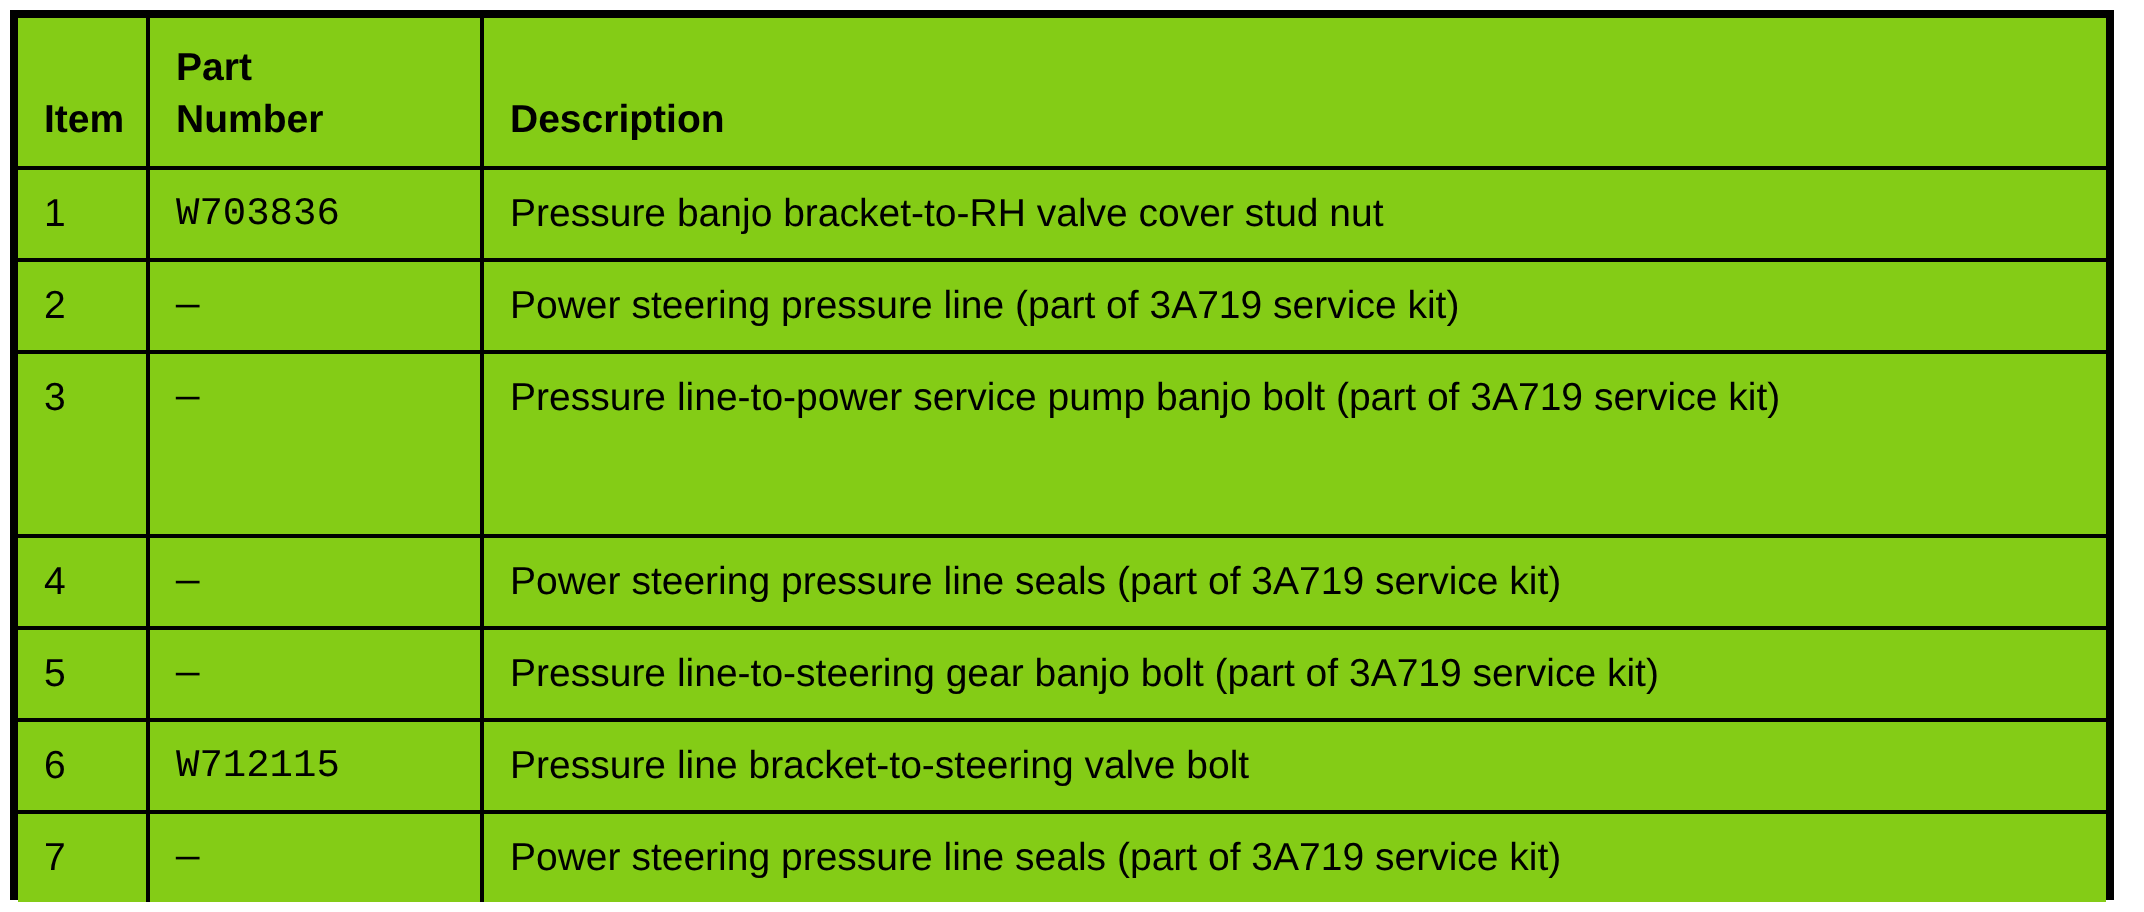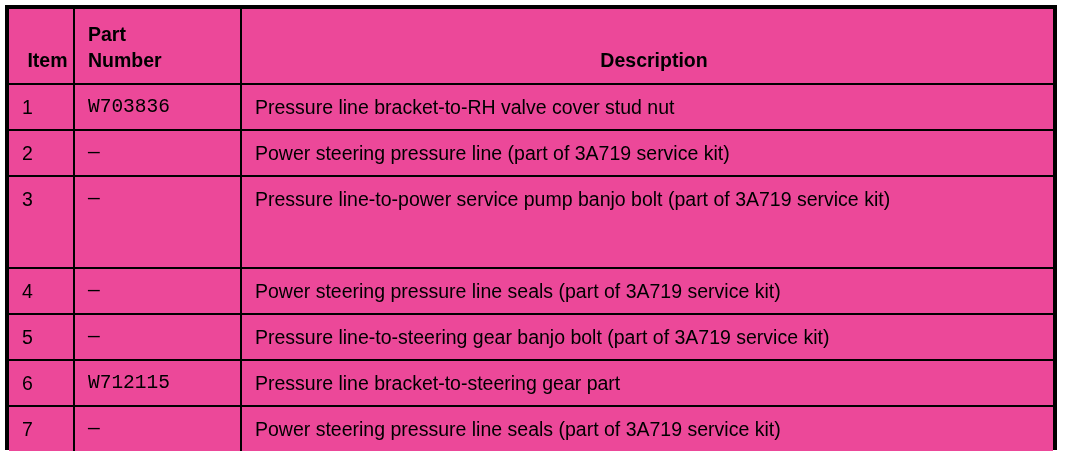--- a/index.html
+++ b/index.html
@@ -41,21 +41,21 @@
   table.parts-table th,
   table.parts-table td {
     border-right: 2px solid #000000;
     border-bottom: 2px solid #000000;
     vertical-align: top;
     text-align: left;
     font-weight: normal;
     font-size: 19.5px;
     line-height: 26px;
     padding: 9px 0 9px 13px;
-    background: #ec4899;
+    background: #84cc16;
   }
 
   table.parts-table th:last-child,
   table.parts-table td:last-child {
     border-right: none;
   }
 
   table.parts-table tr:last-child td {
     border-bottom: none;
   }
@@ -63,21 +63,20 @@
   table.parts-table thead th {
     font-weight: bold;
     padding-top: 12px;
     padding-bottom: 10px;
   }
 
   thead th.head-item,
   thead th.head-desc {
     vertical-align: bottom;
     padding-bottom: 10px;
-    text-align: center;
   }
 
   .hdr-line { display: block; white-space: pre; }
 
   td.cell-item { white-space: nowrap; }
   td.cell-part { white-space: nowrap; font-family: Liberation Mono, monospace; }
   td.cell-desc { padding-right: 22px; }
 
   .row-tall td { height: 72px; }
 </style>
@@ -102,21 +101,21 @@
         </th>
         <th class="head-desc">
           <span class="hdr-line">Description</span>
         </th>
       </tr>
     </thead>
     <tbody>
       <tr>
         <td class="cell-item">1</td>
         <td class="cell-part">W703836</td>
-        <td class="cell-desc">Pressure line bracket-to-RH valve cover stud nut</td>
+        <td class="cell-desc">Pressure banjo bracket-to-RH valve cover stud nut</td>
       </tr>
       <tr>
         <td class="cell-item">2</td>
         <td class="cell-part">—</td>
         <td class="cell-desc">Power steering pressure line (part of 3A719 service kit)</td>
       </tr>
       <tr class="row-tall">
         <td class="cell-item">3</td>
         <td class="cell-part">—</td>
         <td class="cell-desc">Pressure line-to-power service pump banjo bolt (part of 3A719 service kit)</td>
@@ -127,21 +126,21 @@
         <td class="cell-desc">Power steering pressure line seals (part of 3A719 service kit)</td>
       </tr>
       <tr>
         <td class="cell-item">5</td>
         <td class="cell-part">—</td>
         <td class="cell-desc">Pressure line-to-steering gear banjo bolt (part of 3A719 service kit)</td>
       </tr>
       <tr>
         <td class="cell-item">6</td>
         <td class="cell-part">W712115</td>
-        <td class="cell-desc">Pressure line bracket-to-steering gear part</td>
+        <td class="cell-desc">Pressure line bracket-to-steering valve bolt</td>
       </tr>
       <tr>
         <td class="cell-item">7</td>
         <td class="cell-part">—</td>
         <td class="cell-desc">Power steering pressure line seals (part of 3A719 service kit)</td>
       </tr>
     </tbody>
   </table>
 </div>
 

